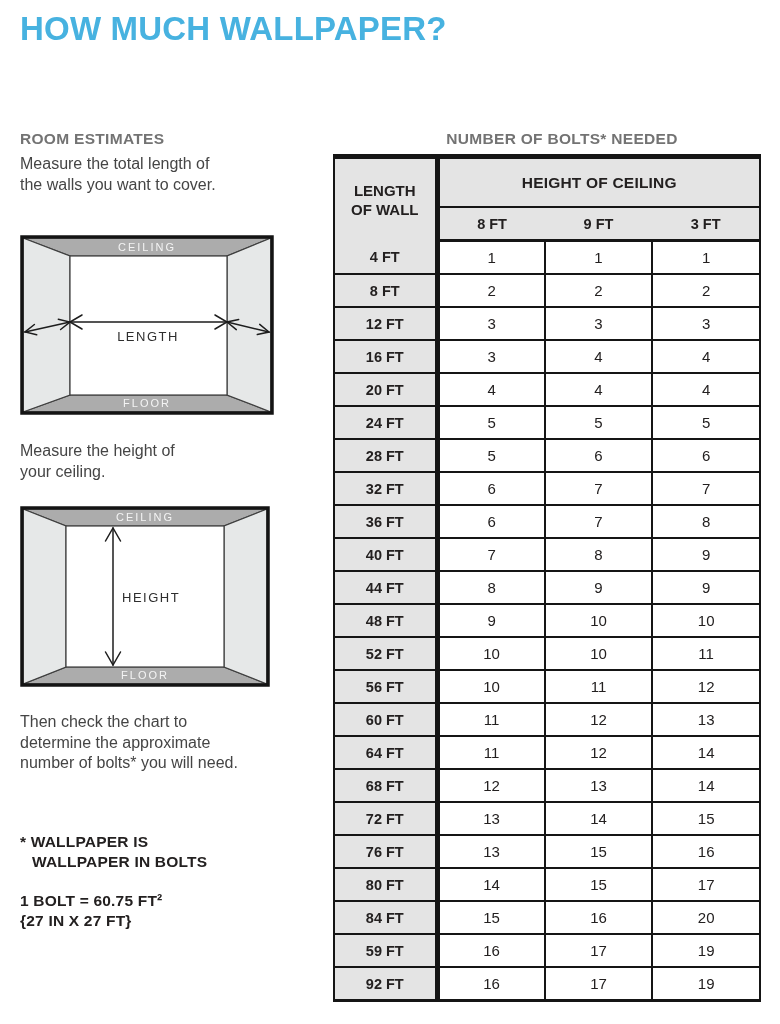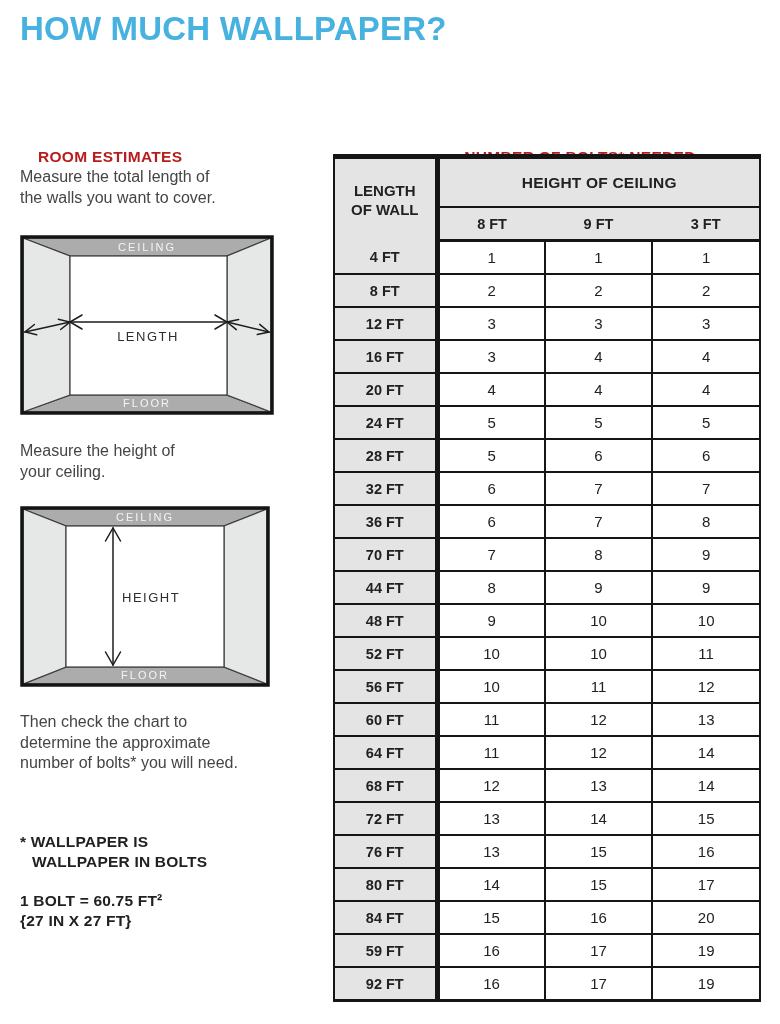--- a/index.html
+++ b/index.html
@@ -5,30 +5,30 @@
   html,body { margin:0; padding:0; background:#ffffff; }
   .page {
     position:relative; width:780px; height:1024px; background:#ffffff;
     font-family:"Liberation Sans","DejaVu Sans",sans-serif; overflow:hidden;text-decoration:underline;
   }
   .title {
     position:absolute; left:20px; top:10px; margin:0;
     font-size:33px; font-weight:bold; color:#47b2e0; letter-spacing:0.2px;
   }
   .subhead {
-    position:absolute; margin:18px; font-size:15.5px; font-weight:bold;
-    color:#b91c1c; letter-spacing:0.3px;
+    position:absolute; margin:0; font-size:15.5px; font-weight:bold;
+    color:#737373; letter-spacing:0.3px;
   }
   .room-heading  { left:20px;  top:130px; }
   .bolts-heading { left:348px; top:130px; width:428px; text-align:center; }
   .body-text {
     position:absolute; left:20px; margin:0; font-size:16px; line-height:20.5px;
     color:#454545; white-space:pre-line;
   }
-  .para-length { top:167px; }
+  .para-length { top:154px; }
   .para-height { top:441px; }
   .para-chart  { top:712px; }
   .note {
     position:absolute; left:20px; margin:0; font-size:15.5px; line-height:20px;
     font-weight:bold; color:#232020; letter-spacing:0.2px;
   }
   .note-packaging { top:832px; }
   .note-boltsize  { top:891px; }
   .note .second { padding-left:12px; }
   .diagram { position:absolute; }
@@ -190,21 +190,21 @@
             <td class="val">7</td>
             <td class="val">7</td>
           </tr>
           <tr>
             <td class="rowlabel">36 FT</td>
             <td class="val">6</td>
             <td class="val">7</td>
             <td class="val">8</td>
           </tr>
           <tr>
-            <td class="rowlabel">70 FT</td>
+            <td class="rowlabel">40 FT</td>
             <td class="val">7</td>
             <td class="val">8</td>
             <td class="val">9</td>
           </tr>
           <tr>
             <td class="rowlabel">44 FT</td>
             <td class="val">8</td>
             <td class="val">9</td>
             <td class="val">9</td>
           </tr>

